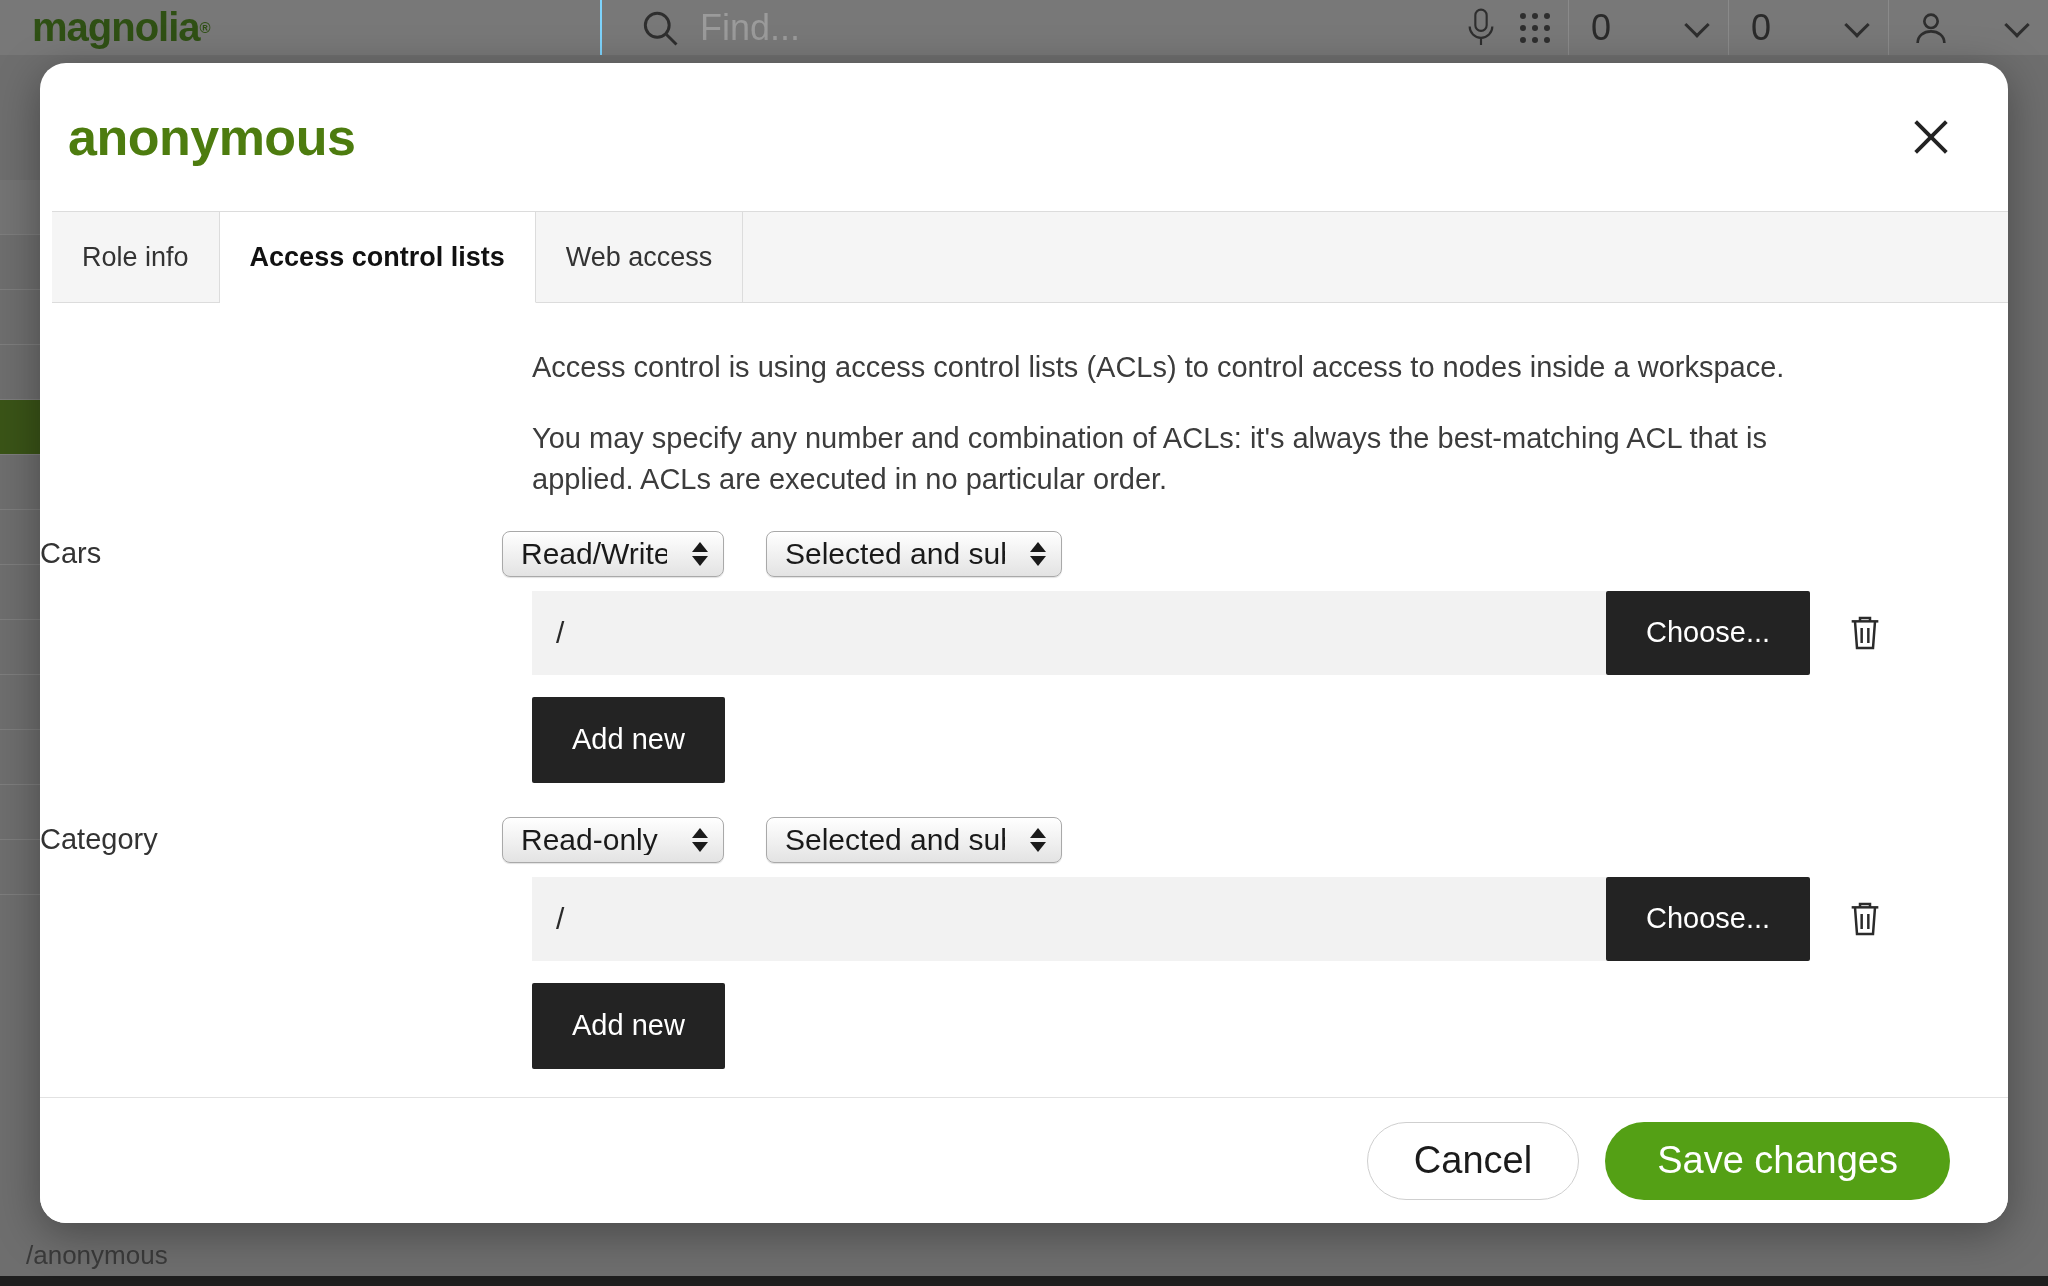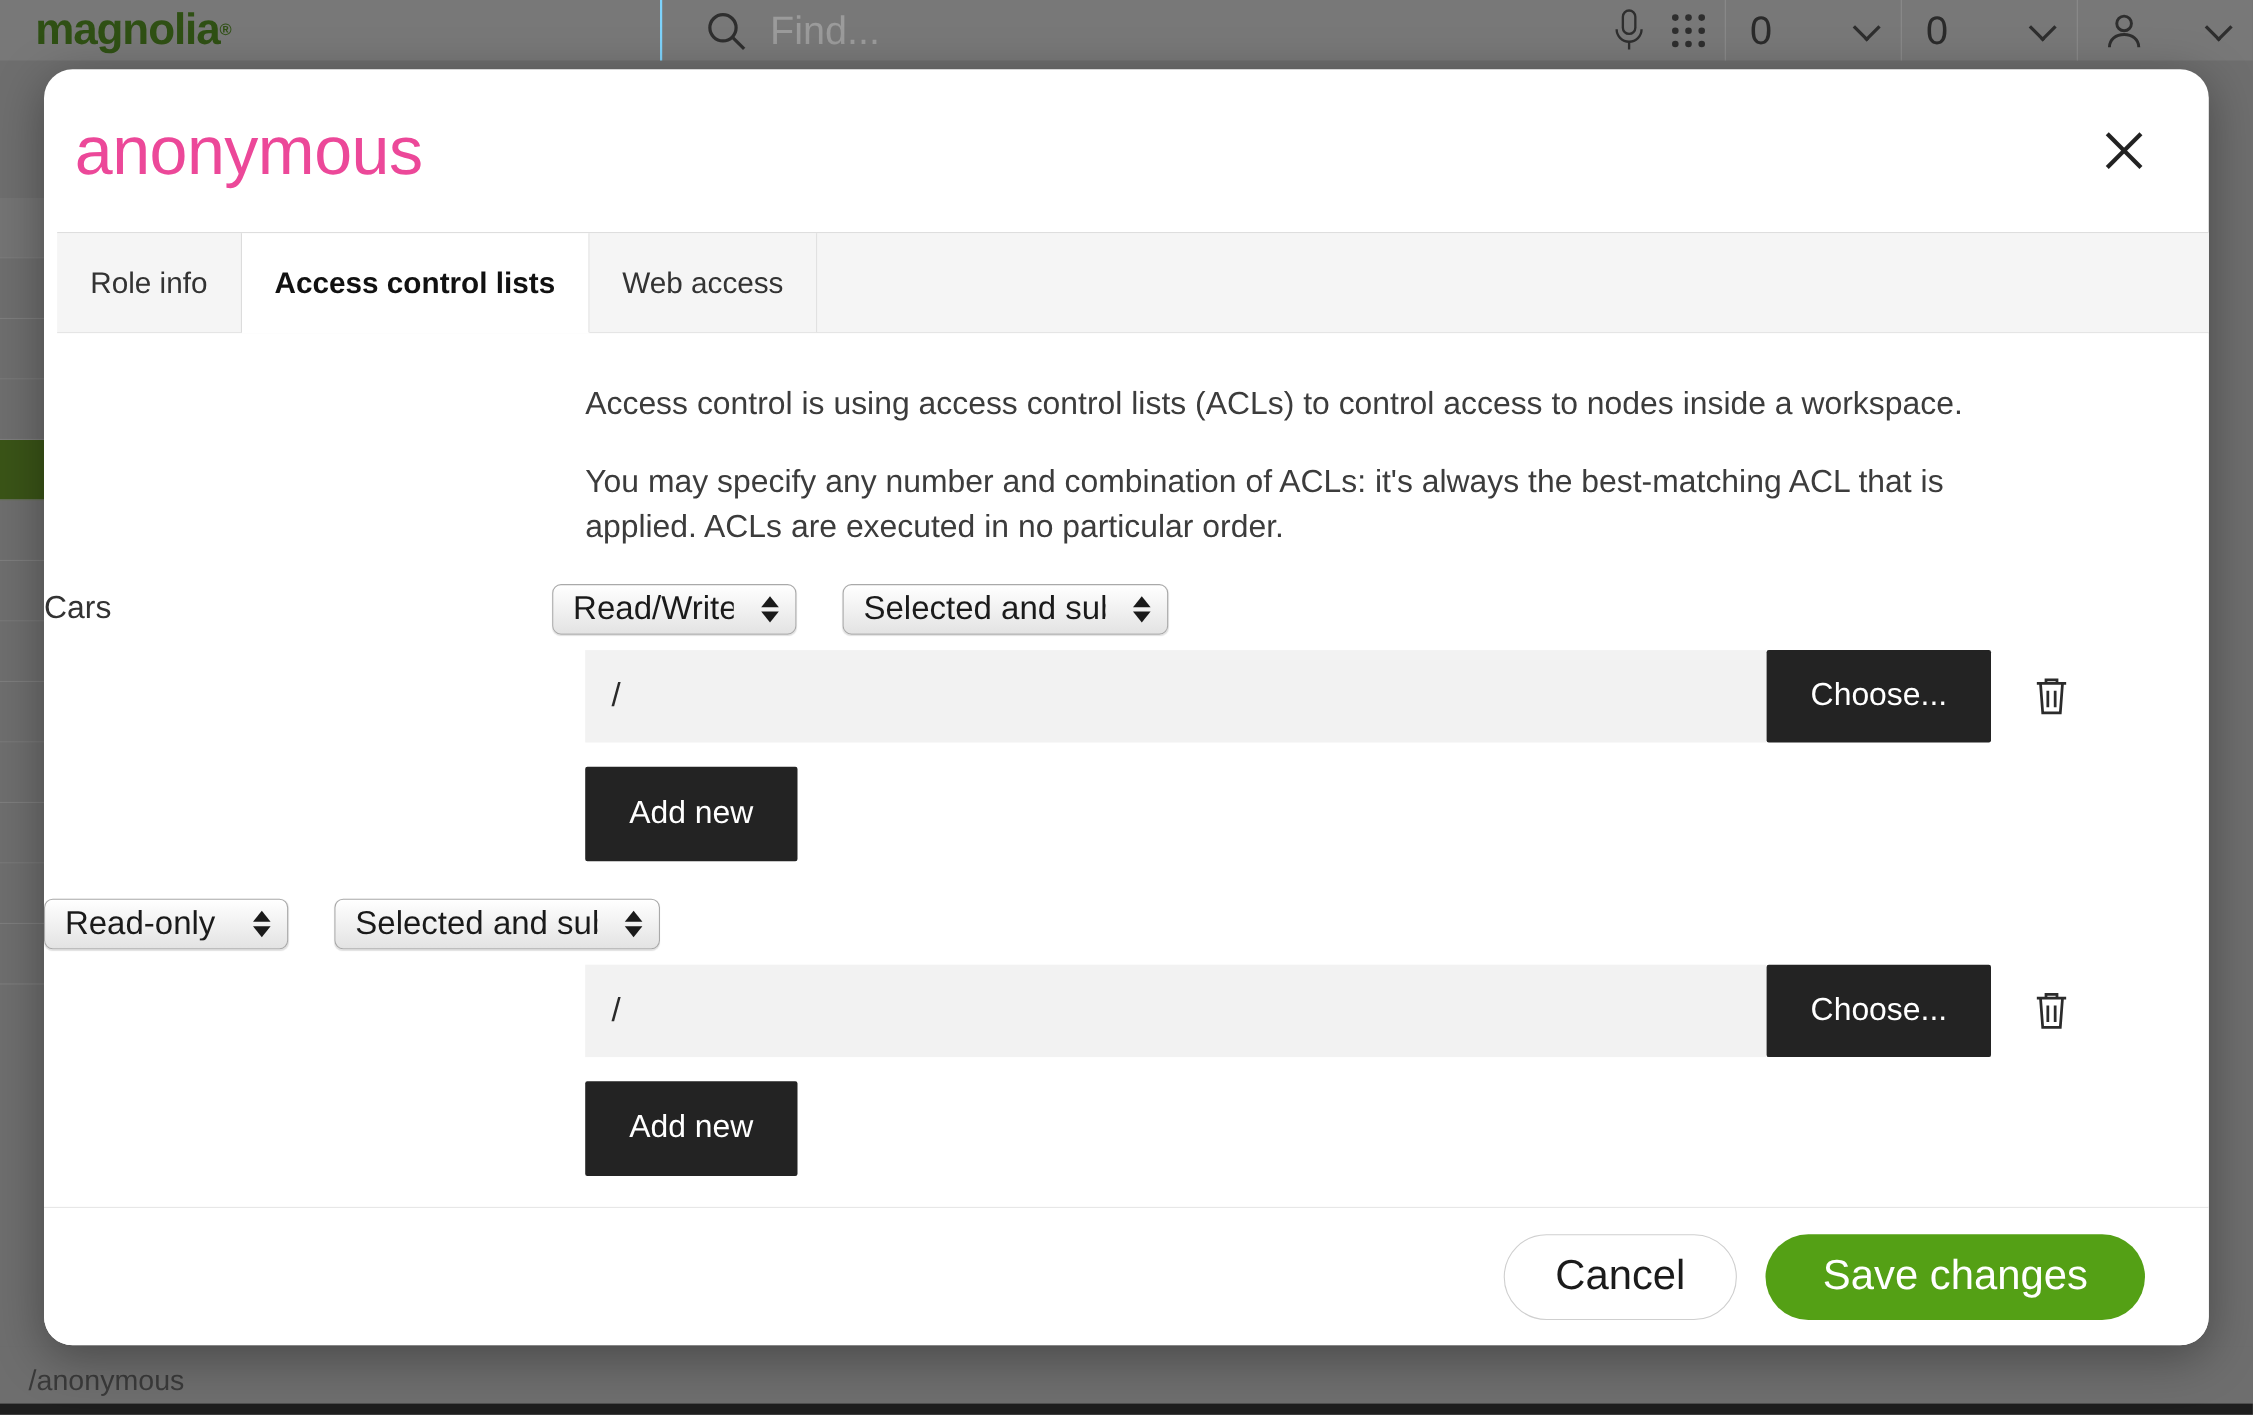--- a/index.html
+++ b/index.html
@@ -94,23 +94,23 @@
     display: flex; flex-direction: column;
     overflow: hidden;
   }
   .modal-header {
     height: 148px;
     display: flex; align-items: center; justify-content: space-between;
     padding: 0 44px 0 28px;
     flex: none;
   }
   .modal-title {
-    font-size: 62px;
-    font-weight: 400;
-    color: #ec4899;
+    font-size: 52px;
+    font-weight: 700;
+    color: #4d7c0f;
     letter-spacing: -0.5px;
   }
   .close-btn {
     width: 66px; height: 66px;
     display: flex; align-items: center; justify-content: center;
     cursor: pointer;
     border-radius: 50%;
   }
   .close-btn svg { display: block; }
 
@@ -396,20 +396,21 @@
             </svg>
         </button>
       </div>
       <div class="addnew-wrap">
         <button class="btn-dark addnew-btn">Add new</button>
       </div>
     </div>
 
     <div class="acl-block" style="margin-top:34px">
       <div class="acl-row1">
+        <div class="acl-label">Category</div>
         <span class="select-wrap sw-w1">
           <select class="mac">
             <option>Read-only</option>
           </select>
           <span class="updown">
               <i class="up"></i>
               <i class="dn"></i>
             </span>
         </span>
         <span class="select-wrap sw-w2">

